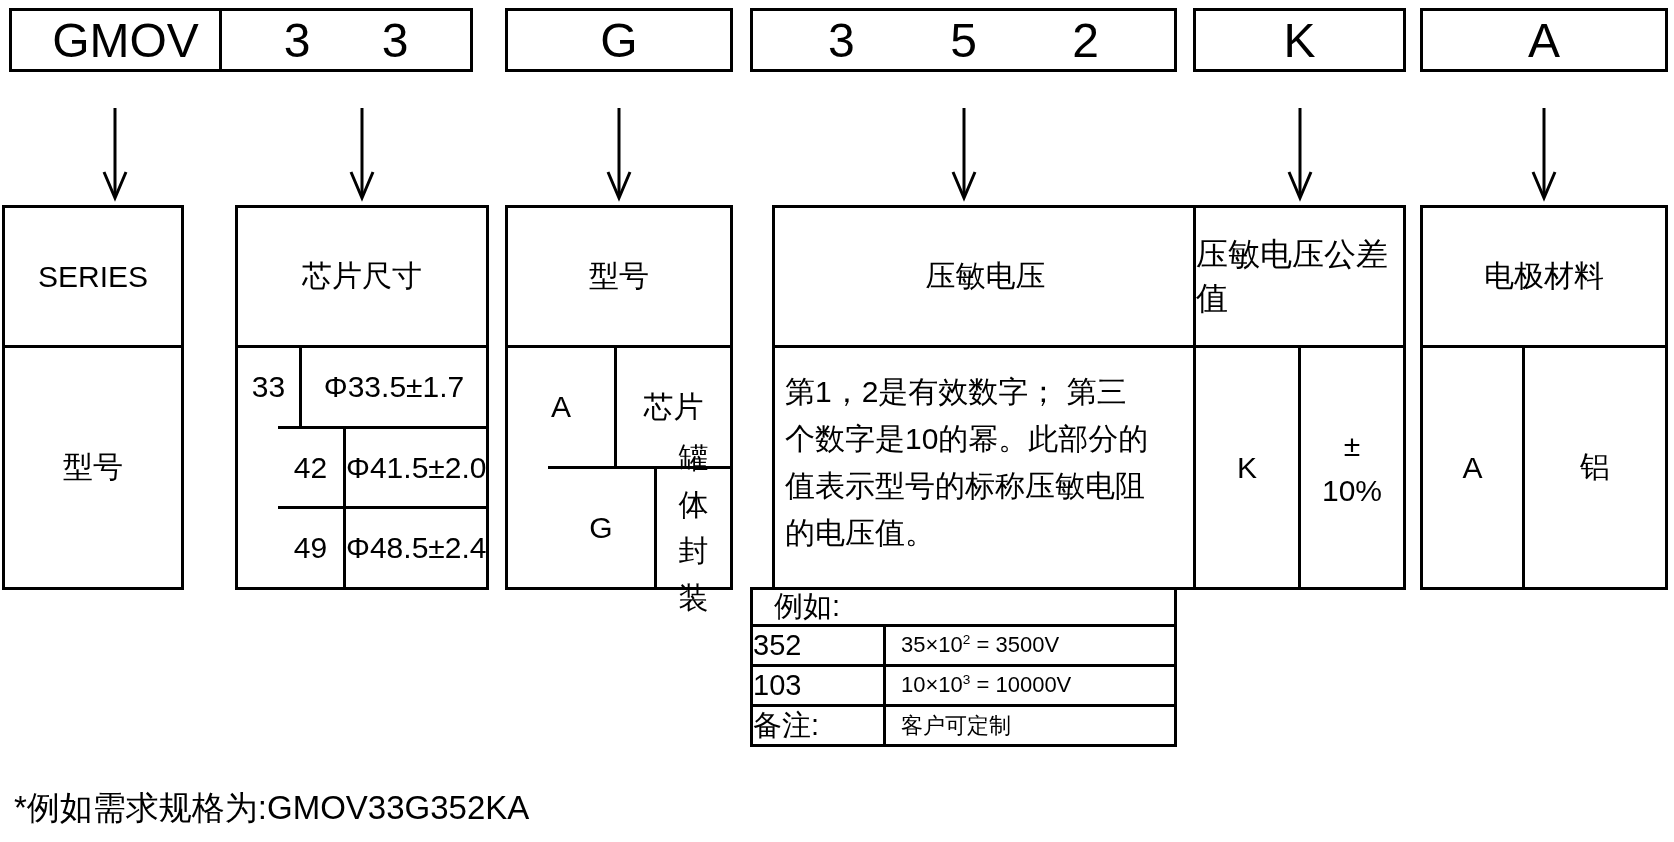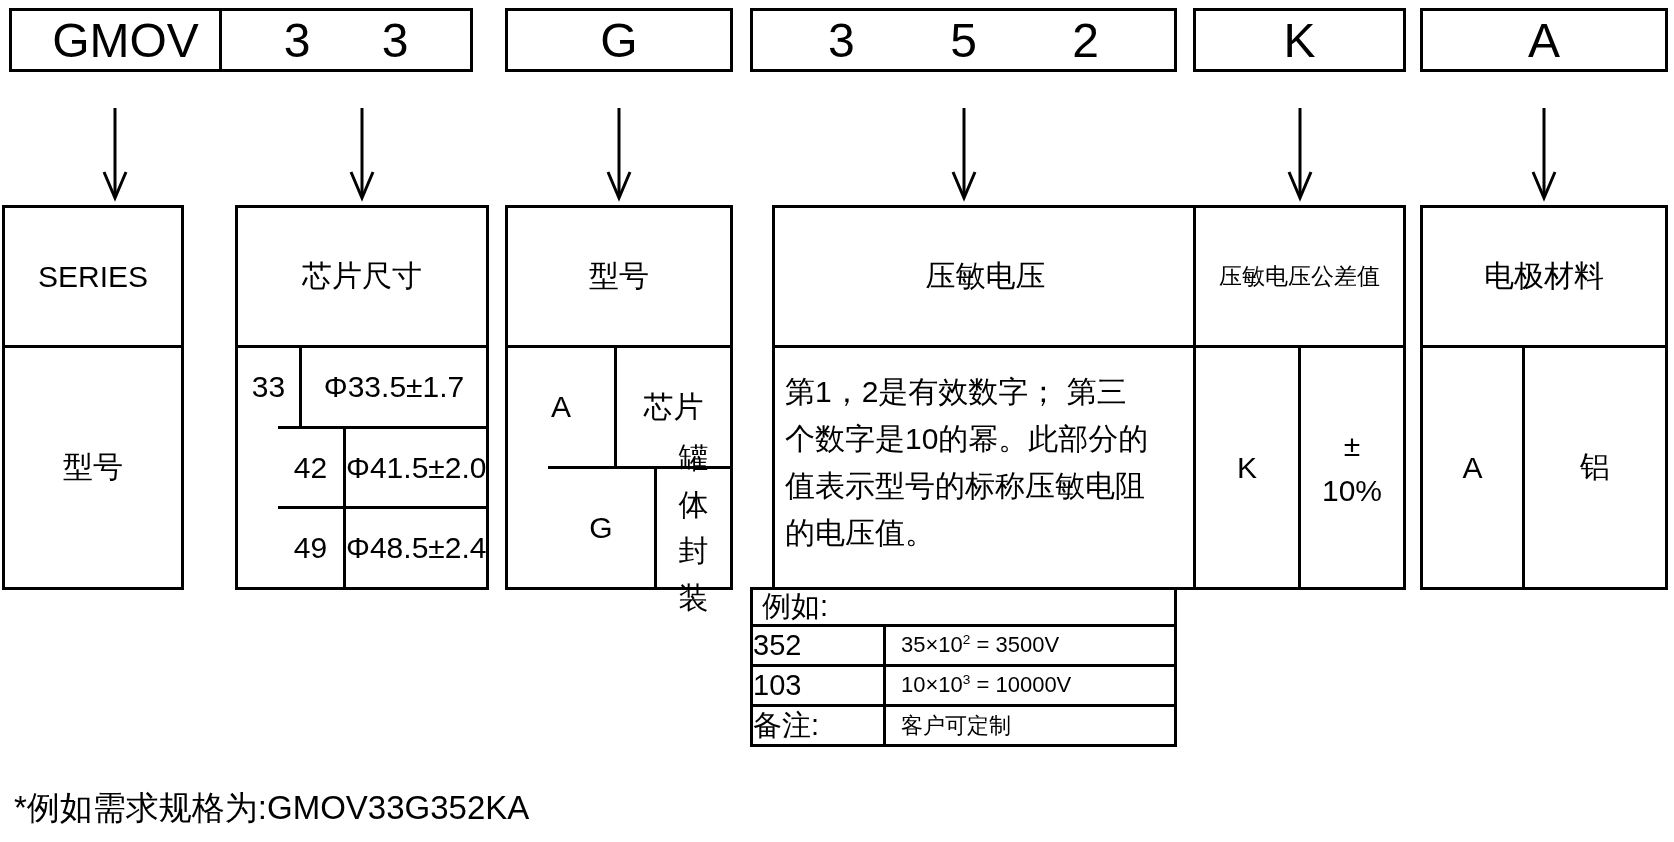--- a/index.html
+++ b/index.html
@@ -20,40 +20,40 @@
   .arrow-wrap { position:absolute; top:106px; height:96px; display:flex; justify-content:center; }
   
   .desc-box {
     position:absolute; top:205px; height:385px; box-sizing:border-box;
     border:3px solid #000; background:#fff; display:flex; flex-direction:column;
   }
   .hdr {
     height:137px; flex:none; border-bottom:3px solid #000;
     display:flex; align-items:center; justify-content:center; font-size:30px;
   }
-  .hdr.small { font-size:23px; }
+  .hdr.small { font-size:32px; }
   .fill { flex:1; display:flex; align-items:center; justify-content:center; font-size:30px; }
   .trow { flex:1; display:flex; min-height:0; }
   .trow + .trow { border-top:3px solid #000;margin-left:40px; }
   .tcell { display:flex; align-items:center; justify-content:center; font-size:30px; box-sizing:border-box; }
   .tcell.code { flex:none; border-right:3px solid #000; }
   .tcell.val { flex:1; }
   .wrap2 { padding:13px 17px; text-align:center; line-height:1.55; }
   .prewrap { white-space:pre-line; text-align:center; line-height:1.5; }
   
   .para {
     flex:1; padding:20px 10px; font-size:30px; line-height:47px;
     white-space:pre-line; text-align:left;
   }
   
   .ext {
     position:absolute; top:587px; height:160px; box-sizing:border-box;
     border:3px solid #000; background:#fff; display:flex; flex-direction:column;
   }
-  .ext-caption { height:34px; flex:none; display:flex; align-items:center; padding:0 9px; font-size:29px; }
+  .ext-caption { height:34px; flex:none; display:flex; align-items:center; padding:0 9px; font-size:29px;margin-left:12px; }
   .ext-row { flex:1; display:flex; border-top:3px solid #000; min-height:0; }
   .ext-code { width:133px; flex:none; box-sizing:border-box; border-right:3px solid #000;
               display:flex; align-items:center; padding:0 0; font-size:29px; }
   .ext-val { flex:1; display:flex; align-items:center; padding:0 15px; font-size:22px; }
   .formula sup { font-size:0.62em; }
   
   .footnote { position:absolute; left:14px; top:786px; font-size:33px; }
 </style>
 </head>
 <body>

